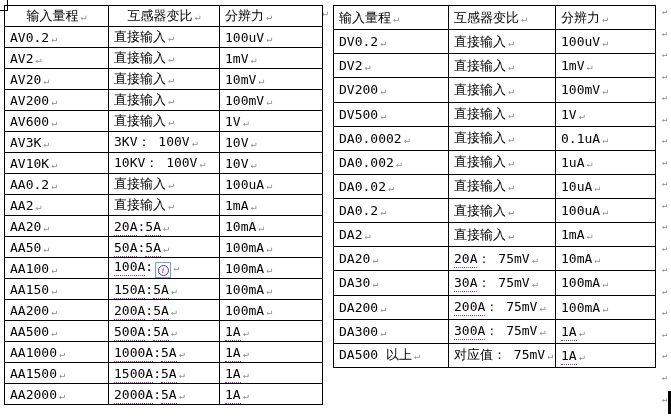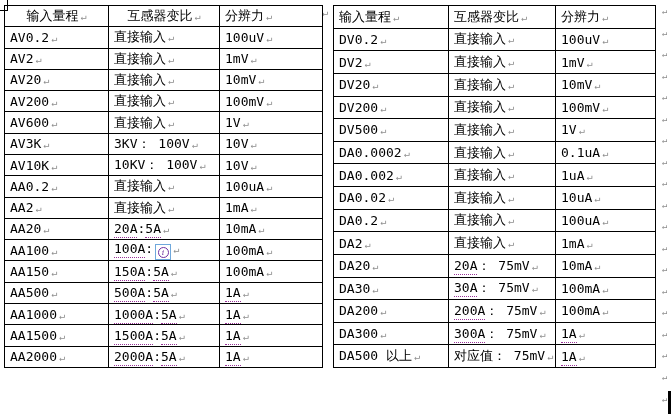--- a/index.html
+++ b/index.html
@@ -120,27 +120,37 @@
         <td>AA2<span class="pm">↵</span></td>
         <td>直接输入<span class="pm">↵</span></td>
         <td>1mA<span class="pm">↵</span></td>
       </tr>
       <tr>
         <td>AA20<span class="pm">↵</span></td>
         <td><span class="u">20A</span>:<span class="u">5A</span><span class="pm">↵</span></td>
         <td>10mA<span class="pm">↵</span></td>
       </tr>
       <tr>
+        <td>AA50<span class="pm">↵</span></td>
+        <td><span class="u">50A</span>:<span class="u">5A</span><span class="pm">↵</span></td>
+        <td>100mA<span class="pm">↵</span></td>
+      </tr>
+      <tr>
         <td>AA100<span class="pm">↵</span></td>
         <td><span class="u">100A</span>:<span class="tagbox"><span class="tagc">i</span></span><span class="pm">↵</span></td>
         <td>100mA<span class="pm">↵</span></td>
       </tr>
       <tr>
         <td>AA150<span class="pm">↵</span></td>
         <td><span class="u">150A</span>:<span class="u">5A</span><span class="pm">↵</span></td>
+        <td>100mA<span class="pm">↵</span></td>
+      </tr>
+      <tr>
+        <td>AA200<span class="pm">↵</span></td>
+        <td><span class="u">200A</span>:<span class="u">5A</span><span class="pm">↵</span></td>
         <td>100mA<span class="pm">↵</span></td>
       </tr>
       <tr>
         <td>AA500<span class="pm">↵</span></td>
         <td><span class="u">500A</span>:<span class="u">5A</span><span class="pm">↵</span></td>
         <td><span class="u">1A</span><span class="pm">↵</span></td>
       </tr>
       <tr>
         <td>AA1000<span class="pm">↵</span></td>
         <td><span class="u">1000A</span>:<span class="u">5A</span><span class="pm">↵</span></td>
@@ -173,25 +183,20 @@
       </tr>
       <tr>
         <td>DV0.2<span class="pm">↵</span></td>
         <td>直接输入<span class="pm">↵</span></td>
         <td>100uV<span class="pm">↵</span></td>
       </tr>
       <tr>
         <td>DV2<span class="pm">↵</span></td>
         <td>直接输入<span class="pm">↵</span></td>
         <td>1mV<span class="pm">↵</span></td>
-      </tr>
-      <tr>
-        <td>DV20<span class="pm">↵</span></td>
-        <td>直接输入<span class="pm">↵</span></td>
-        <td>10mV<span class="pm">↵</span></td>
       </tr>
       <tr>
         <td>DV200<span class="pm">↵</span></td>
         <td>直接输入<span class="pm">↵</span></td>
         <td>100mV<span class="pm">↵</span></td>
       </tr>
       <tr>
         <td>DV500<span class="pm">↵</span></td>
         <td>直接输入<span class="pm">↵</span></td>
         <td>1V<span class="pm">↵</span></td>

